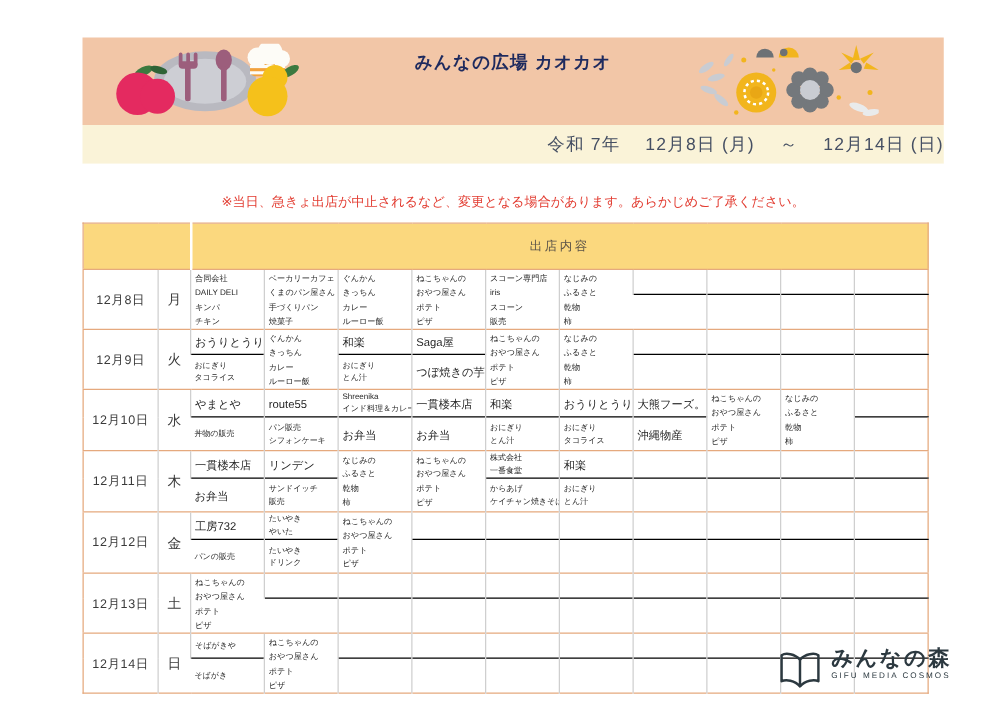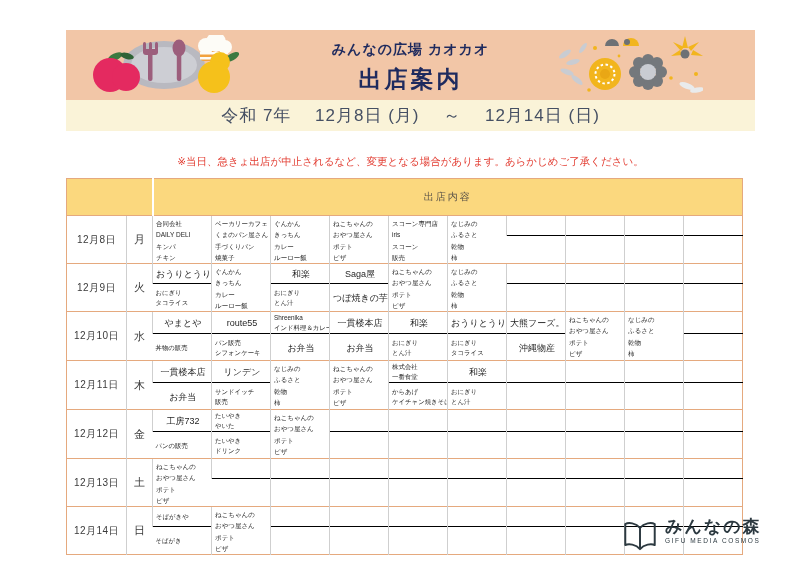--- a/index.html
+++ b/index.html
@@ -23,22 +23,22 @@
     position:absolute;left:66px;top:30px;width:689px;height:70px;
     background:var(--banner-bg);
   }
   .deco-left{position:absolute;left:16px;top:5px;}
   .deco-right{position:absolute;right:52px;top:4px;}
   .title-wrap{position:absolute;left:0;right:0;top:0;height:86px;text-align:center;}
   .community-name{margin-top:11px;font-size:14px;font-weight:bold;color:var(--title-ink);letter-spacing:1px;}
   .page-title{margin-top:5px;font-size:23px;font-weight:bold;color:var(--title-ink);letter-spacing:3px;}
   .period-band{
     position:absolute;left:66px;top:100px;width:689px;height:31px;background:var(--period-bg);
-    display:flex;align-items:center;justify-content:center;
-    font-size:17px;color:#454f63;letter-spacing:1px;
+    display:flex;align-items:center;justify-content:flex-end;
+    font-size:14px;color:#454f63;letter-spacing:1px;
   }
   .notice-band{
     position:absolute;left:66px;top:131px;width:689px;height:62px;background:#fff;
     display:flex;align-items:center;justify-content:center;
     font-size:10.5px;color:var(--notice-ink);
   }
   table.schedule{
     position:absolute;left:66px;top:178px;width:676px;
     border-collapse:collapse;table-layout:fixed;
     border:1px solid var(--row-border);
@@ -57,21 +57,21 @@
   .schedule tr.r1 td{border-top:1px solid var(--row-border);}
   .schedule tr.r2 td{border-top:1px solid #000000;}
   .schedule tr.r1{height:20px;}
   .schedule tr.r2{height:27px;}
   td.date{font-size:10px;text-align:center;vertical-align:middle;color:#3a3a3a;letter-spacing:0.5px;padding:0;}
   td.day{font-size:11px;text-align:center;vertical-align:middle;color:#3a3a3a;padding:0;}
   td.m{vertical-align:top;font-size:6.5px;}
   td.m .ln{line-height:11px;padding-top:0.5px;}
   td.ct,td.cb{vertical-align:middle;}
   td.lg{font-size:9px;}
-  td.lg .ln{line-height:10px;text-align:center;}
+  td.lg .ln{line-height:10px;}
   td.sm{font-size:6.4px;}
   td.sm .ln{line-height:10px;}
   .footer-logo{
     position:absolute;left:622px;top:518px;display:flex;gap:7px;color:#2c3940;
   }
   .logo-text .logo-name{font-size:17px;font-weight:bold;letter-spacing:2px;line-height:18px;}
   .logo-text .logo-sub{font-size:6.5px;letter-spacing:1.6px;margin-top:1px;}
 </style>
 </head>
 <body>
@@ -107,21 +107,20 @@
     </g>
     <g>
       <ellipse cx="150" cy="22" rx="8" ry="3.5" fill="#3c7a40" transform="rotate(-30 150 22)"></ellipse>
       <circle cx="138" cy="27" r="10" fill="#f5c11b"></circle>
       <circle cx="132" cy="42" r="16" fill="#f5c11b"></circle>
     </g>
   </svg>
 
   <div class="title-wrap">
     <div class="community-name">みんなの広場 カオカオ</div>
-    <div class="page-title">出店案内</div>
   </div>
 
   <svg class="deco-right" width="150" height="62" viewBox="0 0 150 62">
     <g fill="#c9ccd2">
       <ellipse cx="12" cy="20" rx="7" ry="2.6" transform="rotate(-35 12 20)"></ellipse>
       <ellipse cx="20" cy="28" rx="7" ry="2.6" transform="rotate(-15 20 28)"></ellipse>
       <ellipse cx="14" cy="38" rx="7" ry="2.6" transform="rotate(20 14 38)"></ellipse>
       <ellipse cx="24" cy="46" rx="7" ry="2.6" transform="rotate(40 24 46)"></ellipse>
       <ellipse cx="30" cy="14" rx="6" ry="2.2" transform="rotate(-55 30 14)"></ellipse>
     </g>

